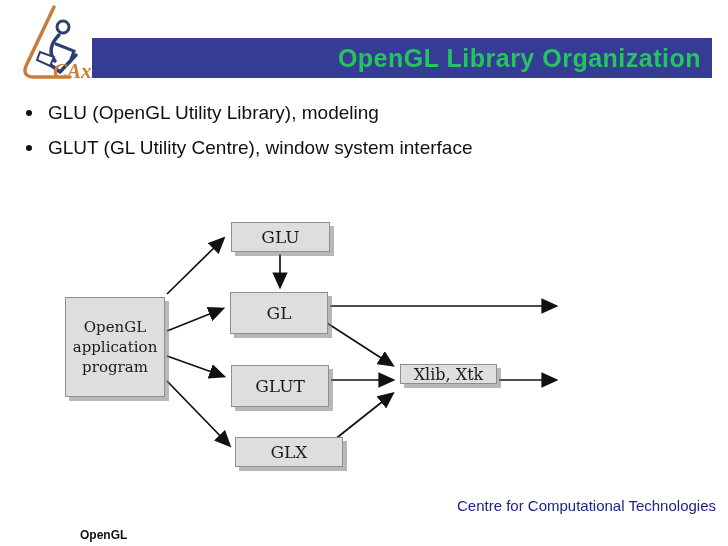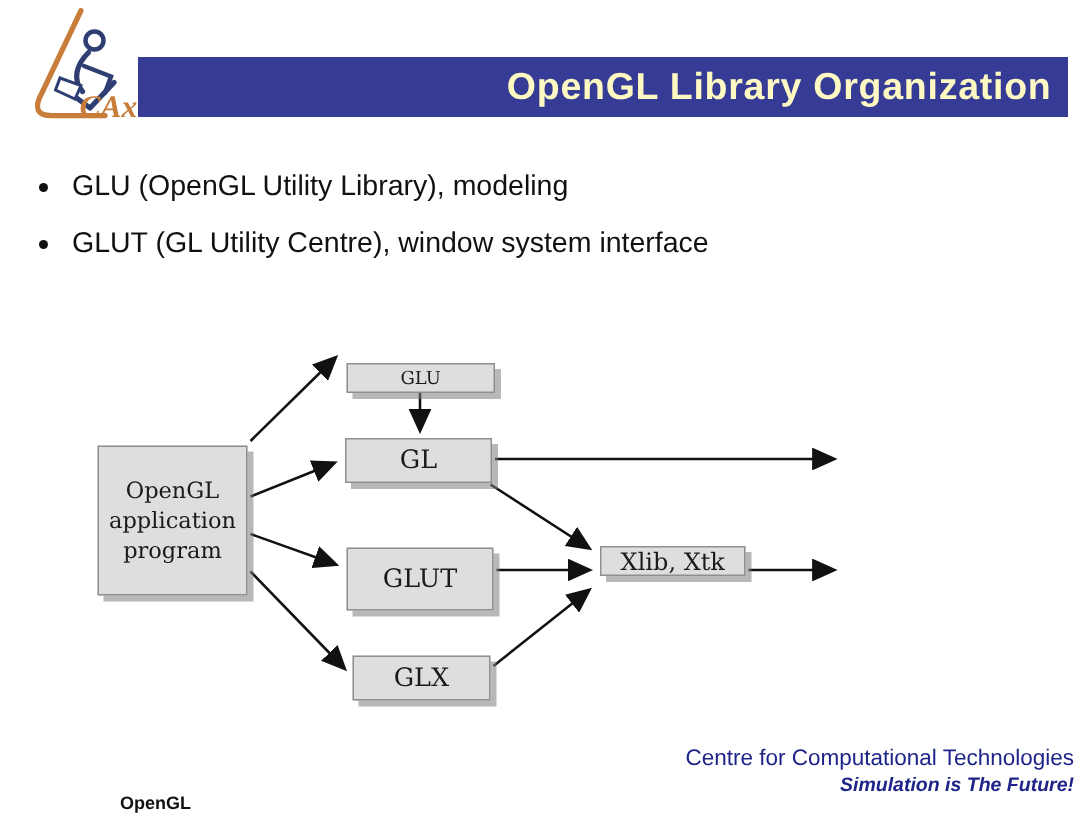--- a/index.html
+++ b/index.html
@@ -10,46 +10,46 @@
     font-family:"Liberation Sans", sans-serif;
   }
   
   .logo { position:absolute; left:10px; top:2px; width:90px; height:84px; }
   
   .title-bar {
     position:absolute; left:92px; top:38px; width:620px; height:40px;
     background:#363B95; display:flex; align-items:center; justify-content:flex-end;
   }
   .title-bar .title-text {
-    color:#fef9c3; font-size:25px; font-weight:bold; letter-spacing:0.5px;
+    color:#22c55e; font-size:25px; font-weight:bold; letter-spacing:0.5px;
     padding-right:11px; white-space:nowrap;
   }
   
   .bullets { position:absolute; left:26px; top:100px; width:670px; list-style:none; }
-  .bullets li { display:flex; align-items:flex-start; margin-bottom:9px;margin-top:12px; }
+  .bullets li { display:flex; align-items:flex-start; margin-bottom:9px; }
   .bullet-dot {
     width:6px; height:6px; border-radius:50%; background:#111;
     margin:10px 16px 0 0; flex:0 0 6px;
   }
   .bullet-text { font-size:19px; color:#111; line-height:26px; }
   
   .diagram { position:absolute; left:63px; top:210px; width:625px; height:272px; background:#fff; }
   .diagram svg.wires { position:absolute; left:0; top:0; width:625px; height:272px; }
   .dbox {
     position:absolute; background:#dedede; border:1px solid #8f8f8f;
     box-shadow:4px 4px 0 rgba(125,125,125,0.55);
     display:flex; align-items:center; justify-content:center;
     font-family:"DejaVu Serif", serif; color:#1a1a1a;
     text-align:center; white-space:pre-line;
   }
   .dbox-app  { left:2px;   top:87px;  width:100px; height:100px; font-size:15px; line-height:20px; }
-  .dbox-glu  { left:168px; top:12px;  width:99px;  height:20px;  font-size:12px;margin-top:20px; }
-  .dbox-gl   { left:167px; top:82px;  width:98px;  height:30px;  font-size:17px; }
+  .dbox-glu  { left:168px; top:12px;  width:99px;  height:30px;  font-size:17px; }
+  .dbox-gl   { left:167px; top:82px;  width:98px;  height:42px;  font-size:17px; }
   .dbox-glut { left:168px; top:155px; width:98px;  height:42px;  font-size:17px; }
-  .dbox-glx  { left:172px; top:227px; width:92px;  height:30px;  font-size:17px; }
+  .dbox-glx  { left:172px; top:227px; width:108px;  height:30px;  font-size:17px; }
   .dbox-xlib { left:337px; top:154px; width:97px;  height:20px;  font-size:16px; }
   .dbox-fb   { left:500px; top:87px;  width:97px;  height:95px;  font-size:15px; line-height:21px; }
   
   .footer-left {
     position:absolute; left:80px; top:528px;
     font-size:12px; font-weight:bold; color:#111;
   }
   .footer-right {
     position:absolute; right:12px; top:497px; text-align:right; color:#1E2488;
   }
@@ -110,16 +110,15 @@
     <div class="dbox dbox-glu">GLU</div>
     <div class="dbox dbox-gl">GL</div>
     <div class="dbox dbox-glut">GLUT</div>
     <div class="dbox dbox-glx">GLX</div>
     <div class="dbox dbox-xlib">Xlib, Xtk</div>
   </div>
 
   <div class="footer-left">OpenGL</div>
   <div class="footer-right">
     <div class="footer-org">Centre for Computational Technologies</div>
-    <div class="footer-tagline">Simulation is The Future!</div>
   </div>
 
 </div>
 
 </body></html>

